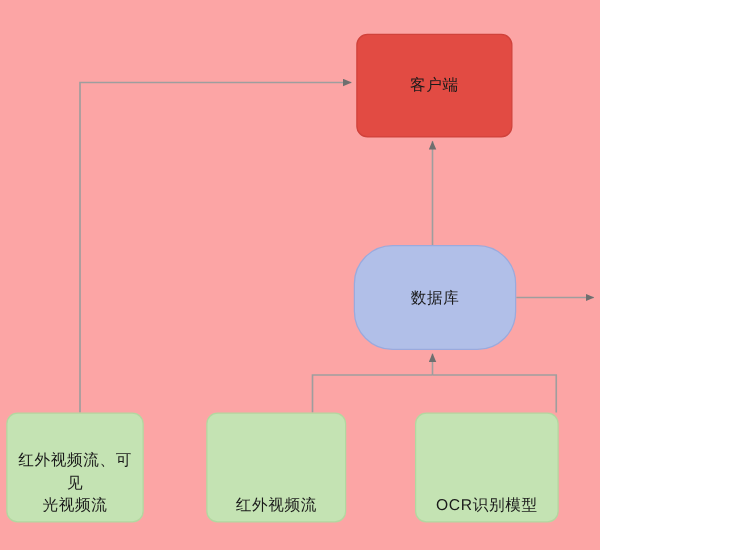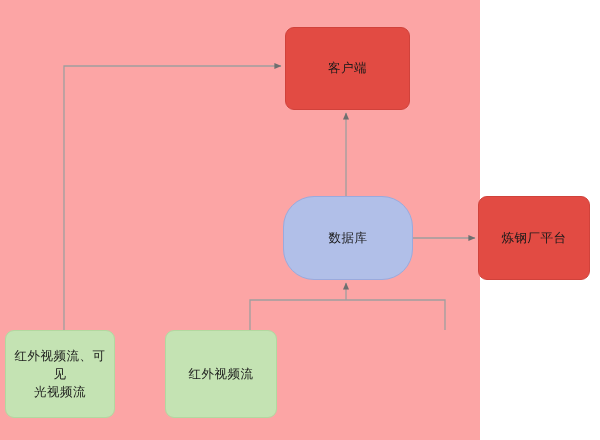--- a/index.html
+++ b/index.html
@@ -48,20 +48,21 @@
     background: #e24b43;
     border: 1px solid #d0423b;
   }
   .node.blue {
     background: #b1bfe8;
     border: 1px solid #9aaadd;
   }
   .node.green {
     background: #c4e3b3;
     border: 1px solid #b2d8a0;
+    align-items: flex-end;
   }
   
   #node-client      { left: 285px; top: 27px;  width: 125px; height: 83px; }
   #node-database    { left: 283px; top: 196px; width: 130px; height: 84px; border-radius: 31px; }
   #node-steel-plant { left: 478px; top: 196px; width: 112px; height: 84px; }
   #node-video-stream{ left: 5px;   top: 330px; width: 110px; height: 88px; }
   #node-temp-stream { left: 165px; top: 330px; width: 112px; height: 88px; }
   #node-ocr-model   { left: 332px; top: 330px; width: 115px; height: 88px; }
 </style>
 </head>
@@ -90,27 +91,27 @@
   </svg>
 
   <div class="node red" id="node-client">
     <span class="node-label">客户端</span>
   </div>
 
   <div class="node blue" id="node-database">
     <span class="node-label">数据库</span>
   </div>
 
-  <div class="node red" id="node-steel-plant">
-    <span class="node-label">炼钢厂平台</span>
-  </div>
 
   <div class="node green" id="node-video-stream">
     <span class="node-label">红外视频流、可见
 光视频流</span>
   </div>
 
   <div class="node green" id="node-temp-stream">
     <span class="node-label">红外视频流</span>
   </div>
 
+  <div class="node green" id="node-ocr-model">
+    <span class="node-label">OCR识别模型</span>
+  </div>
 
 </div>
 
 </body></html>

